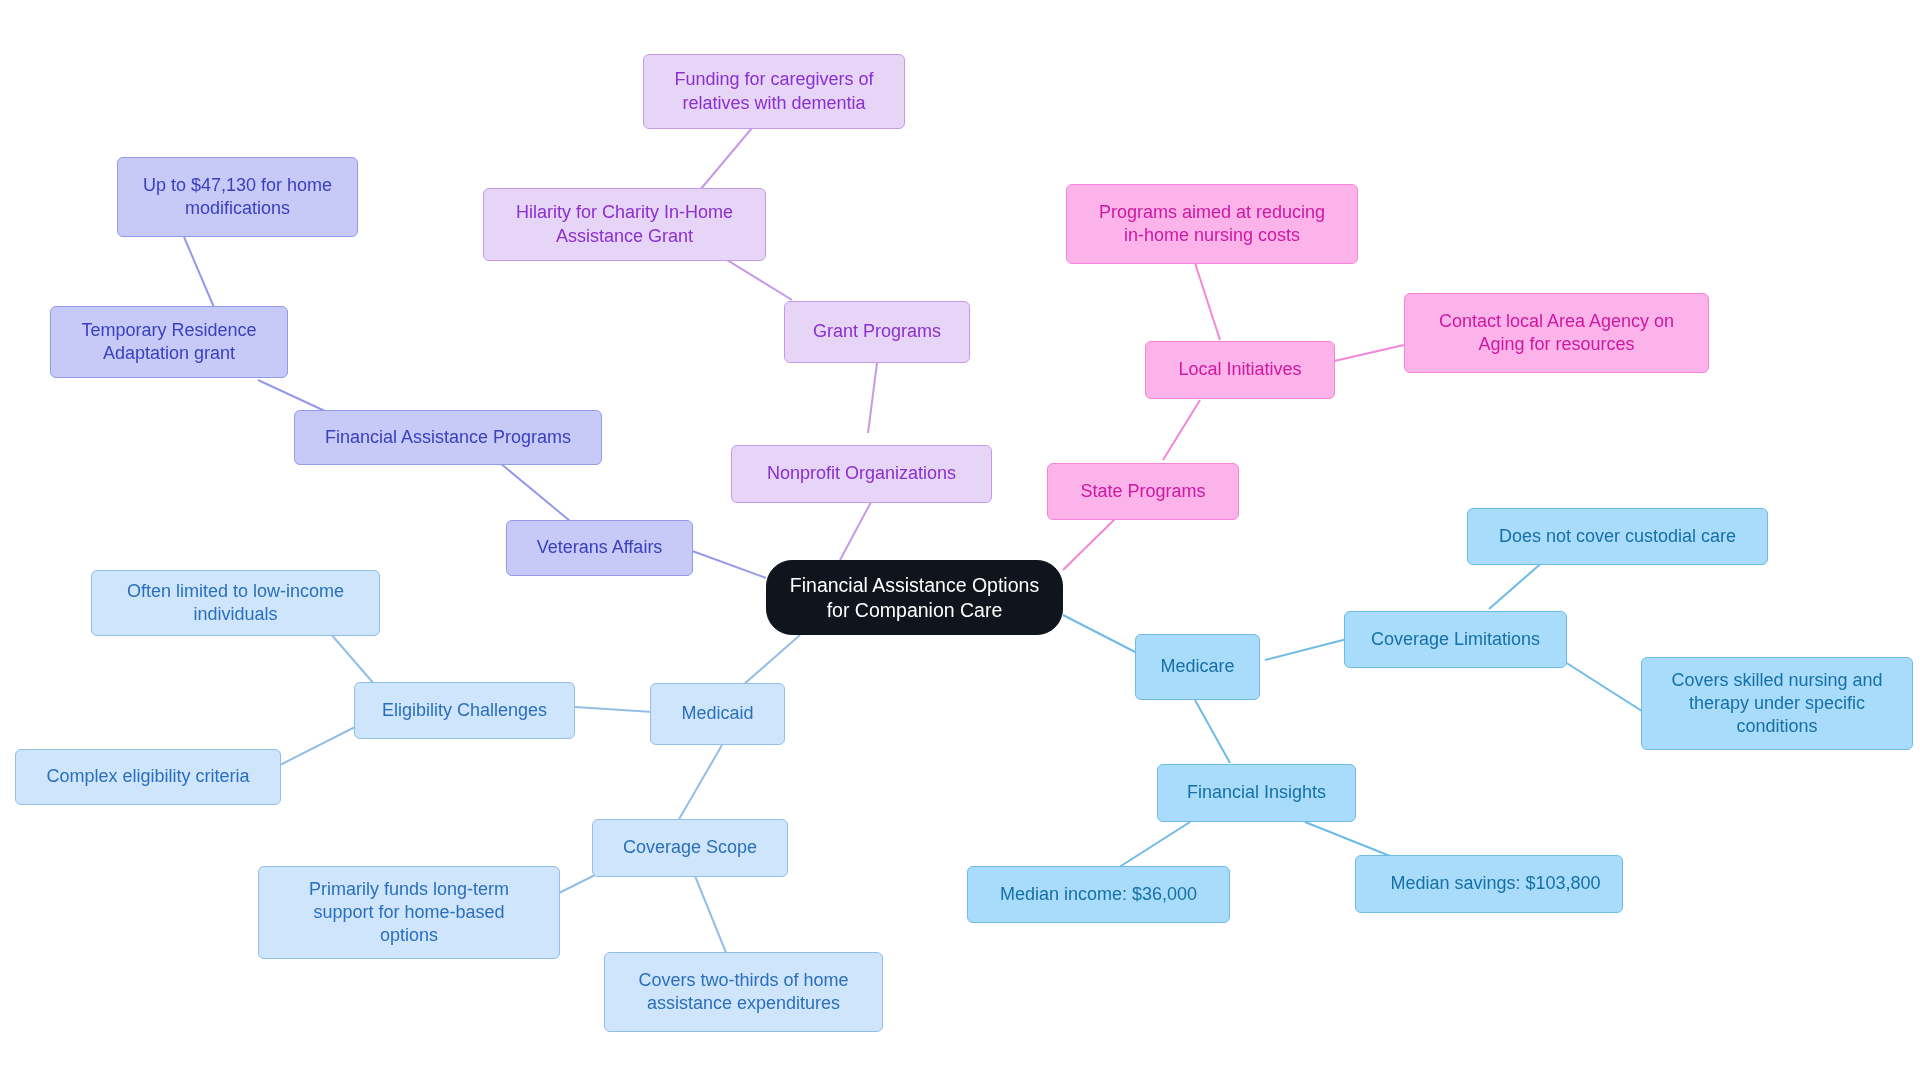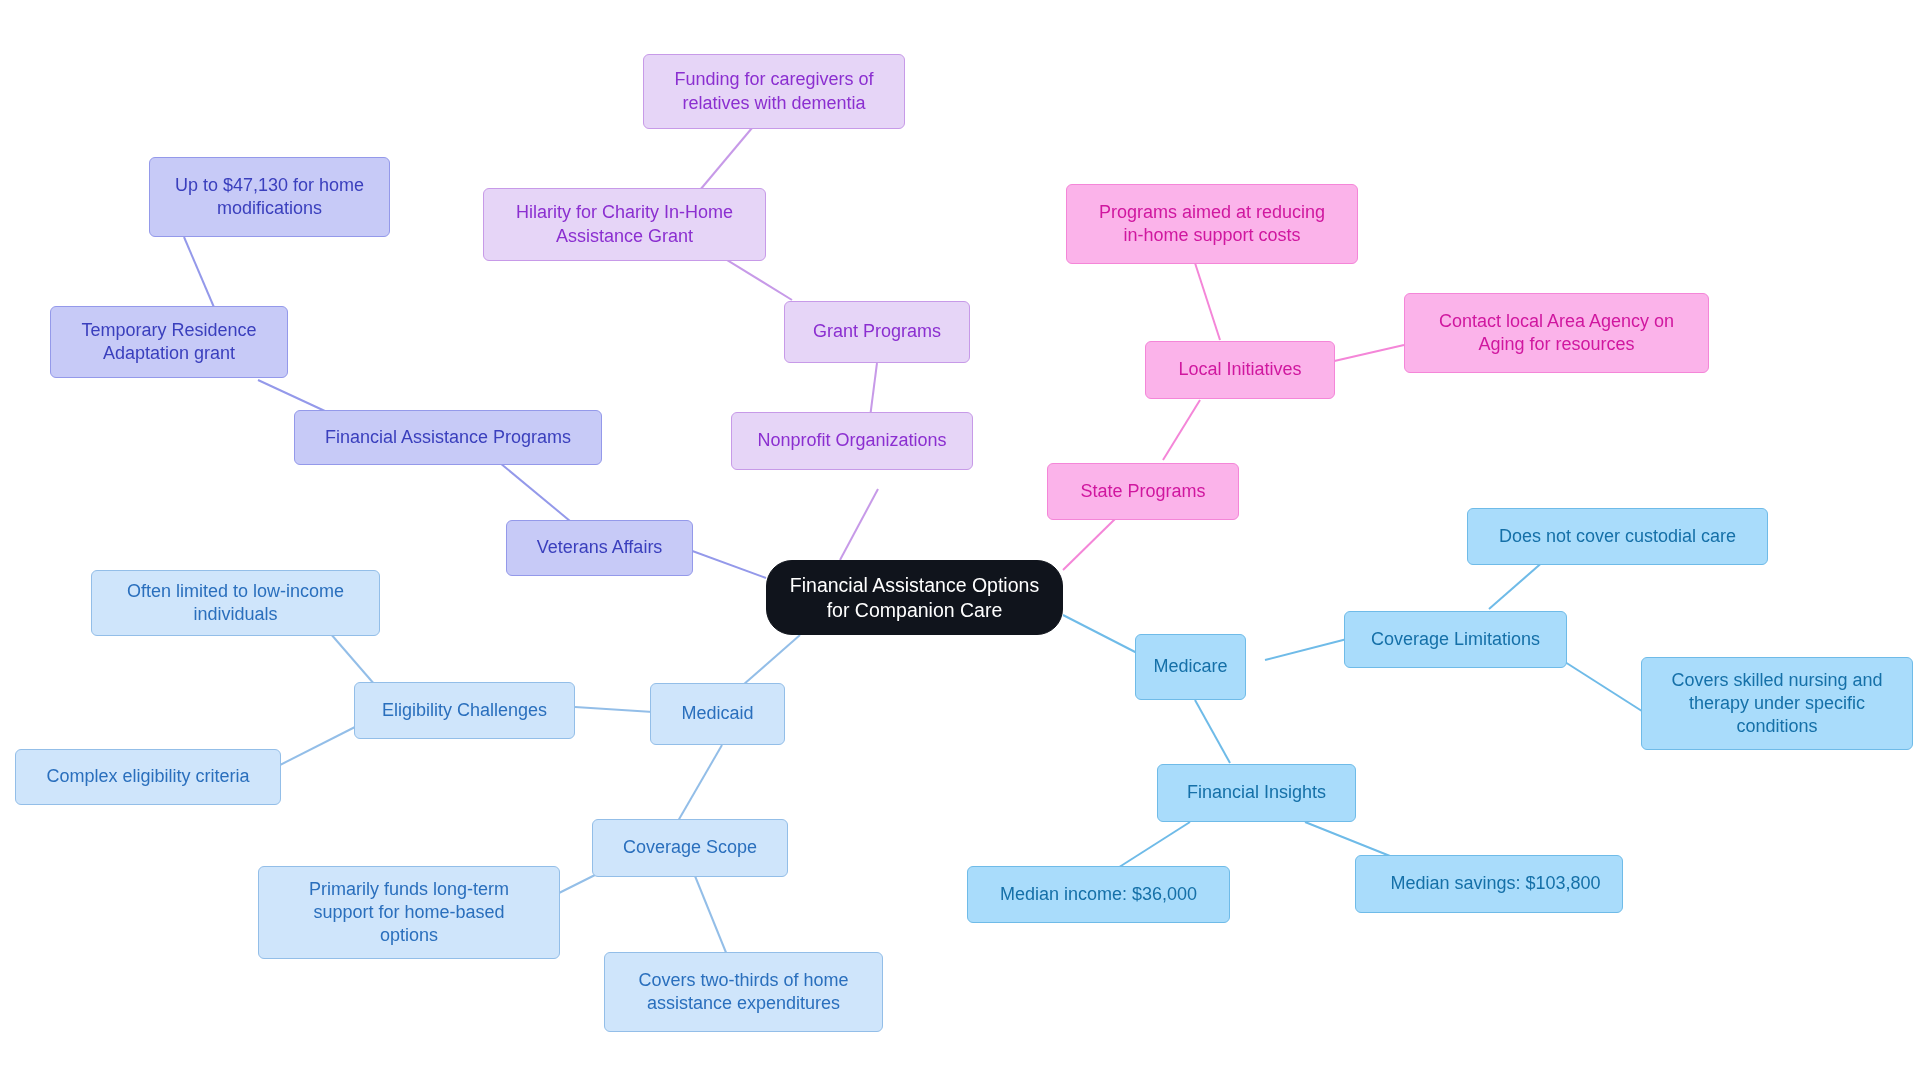--- a/index.html
+++ b/index.html
@@ -140,44 +140,44 @@
   <div class="node root" style="left:766px; top:560px; width:297px; height:75px;">Financial Assistance Options
 for Companion Care</div>
 
   <div class="node periwinkle" style="left:506px; top:520px; width:187px; height:56px;">Veterans Affairs</div>
 
   <div class="node periwinkle" style="left:294px; top:410px; width:308px; height:55px;">Financial Assistance Programs</div>
 
   <div class="node periwinkle" style="left:50px; top:306px; width:238px; height:72px;">Temporary Residence
 Adaptation grant</div>
 
-  <div class="node periwinkle" style="left:117px; top:157px; width:241px; height:80px;margin-left:32px;">Up to $47,130 for home
+  <div class="node periwinkle" style="left:117px; top:157px; width:241px; height:80px;">Up to $47,130 for home
 modifications</div>
 
-  <div class="node violet" style="left:731px; top:412px; width:242px; height:58px;">Nonprofit Organizations</div>
+  <div class="node violet" style="left:731px; top:445px; width:261px; height:58px;">Nonprofit Organizations</div>
 
   <div class="node violet" style="left:784px; top:301px; width:186px; height:62px;">Grant Programs</div>
 
   <div class="node violet" style="left:483px; top:188px; width:283px; height:73px;">Hilarity for Charity In-Home
 Assistance Grant</div>
 
   <div class="node violet" style="left:643px; top:54px; width:262px; height:75px;">Funding for caregivers of
 relatives with dementia</div>
 
   <div class="node pink" style="left:1047px; top:463px; width:192px; height:57px;">State Programs</div>
 
   <div class="node pink" style="left:1145px; top:341px; width:190px; height:58px;">Local Initiatives</div>
 
   <div class="node pink" style="left:1066px; top:184px; width:292px; height:80px;">Programs aimed at reducing
-in-home support costs</div>
+in-home nursing costs</div>
 
   <div class="node pink" style="left:1404px; top:293px; width:305px; height:80px;">Contact local Area Agency on
 Aging for resources</div>
 
-  <div class="node blue" style="left:1135px; top:634px; width:111px; height:66px;">Medicare</div>
+  <div class="node blue" style="left:1135px; top:634px; width:125px; height:66px;">Medicare</div>
 
   <div class="node blue" style="left:1344px; top:611px; width:223px; height:57px;">Coverage Limitations</div>
 
   <div class="node blue" style="left:1467px; top:508px; width:301px; height:57px;">Does not cover custodial care</div>
 
   <div class="node blue" style="left:1641px; top:657px; width:272px; height:93px;">Covers skilled nursing and
 therapy under specific
 conditions</div>
 
   <div class="node blue" style="left:1157px; top:764px; width:199px; height:58px;">Financial Insights</div>

